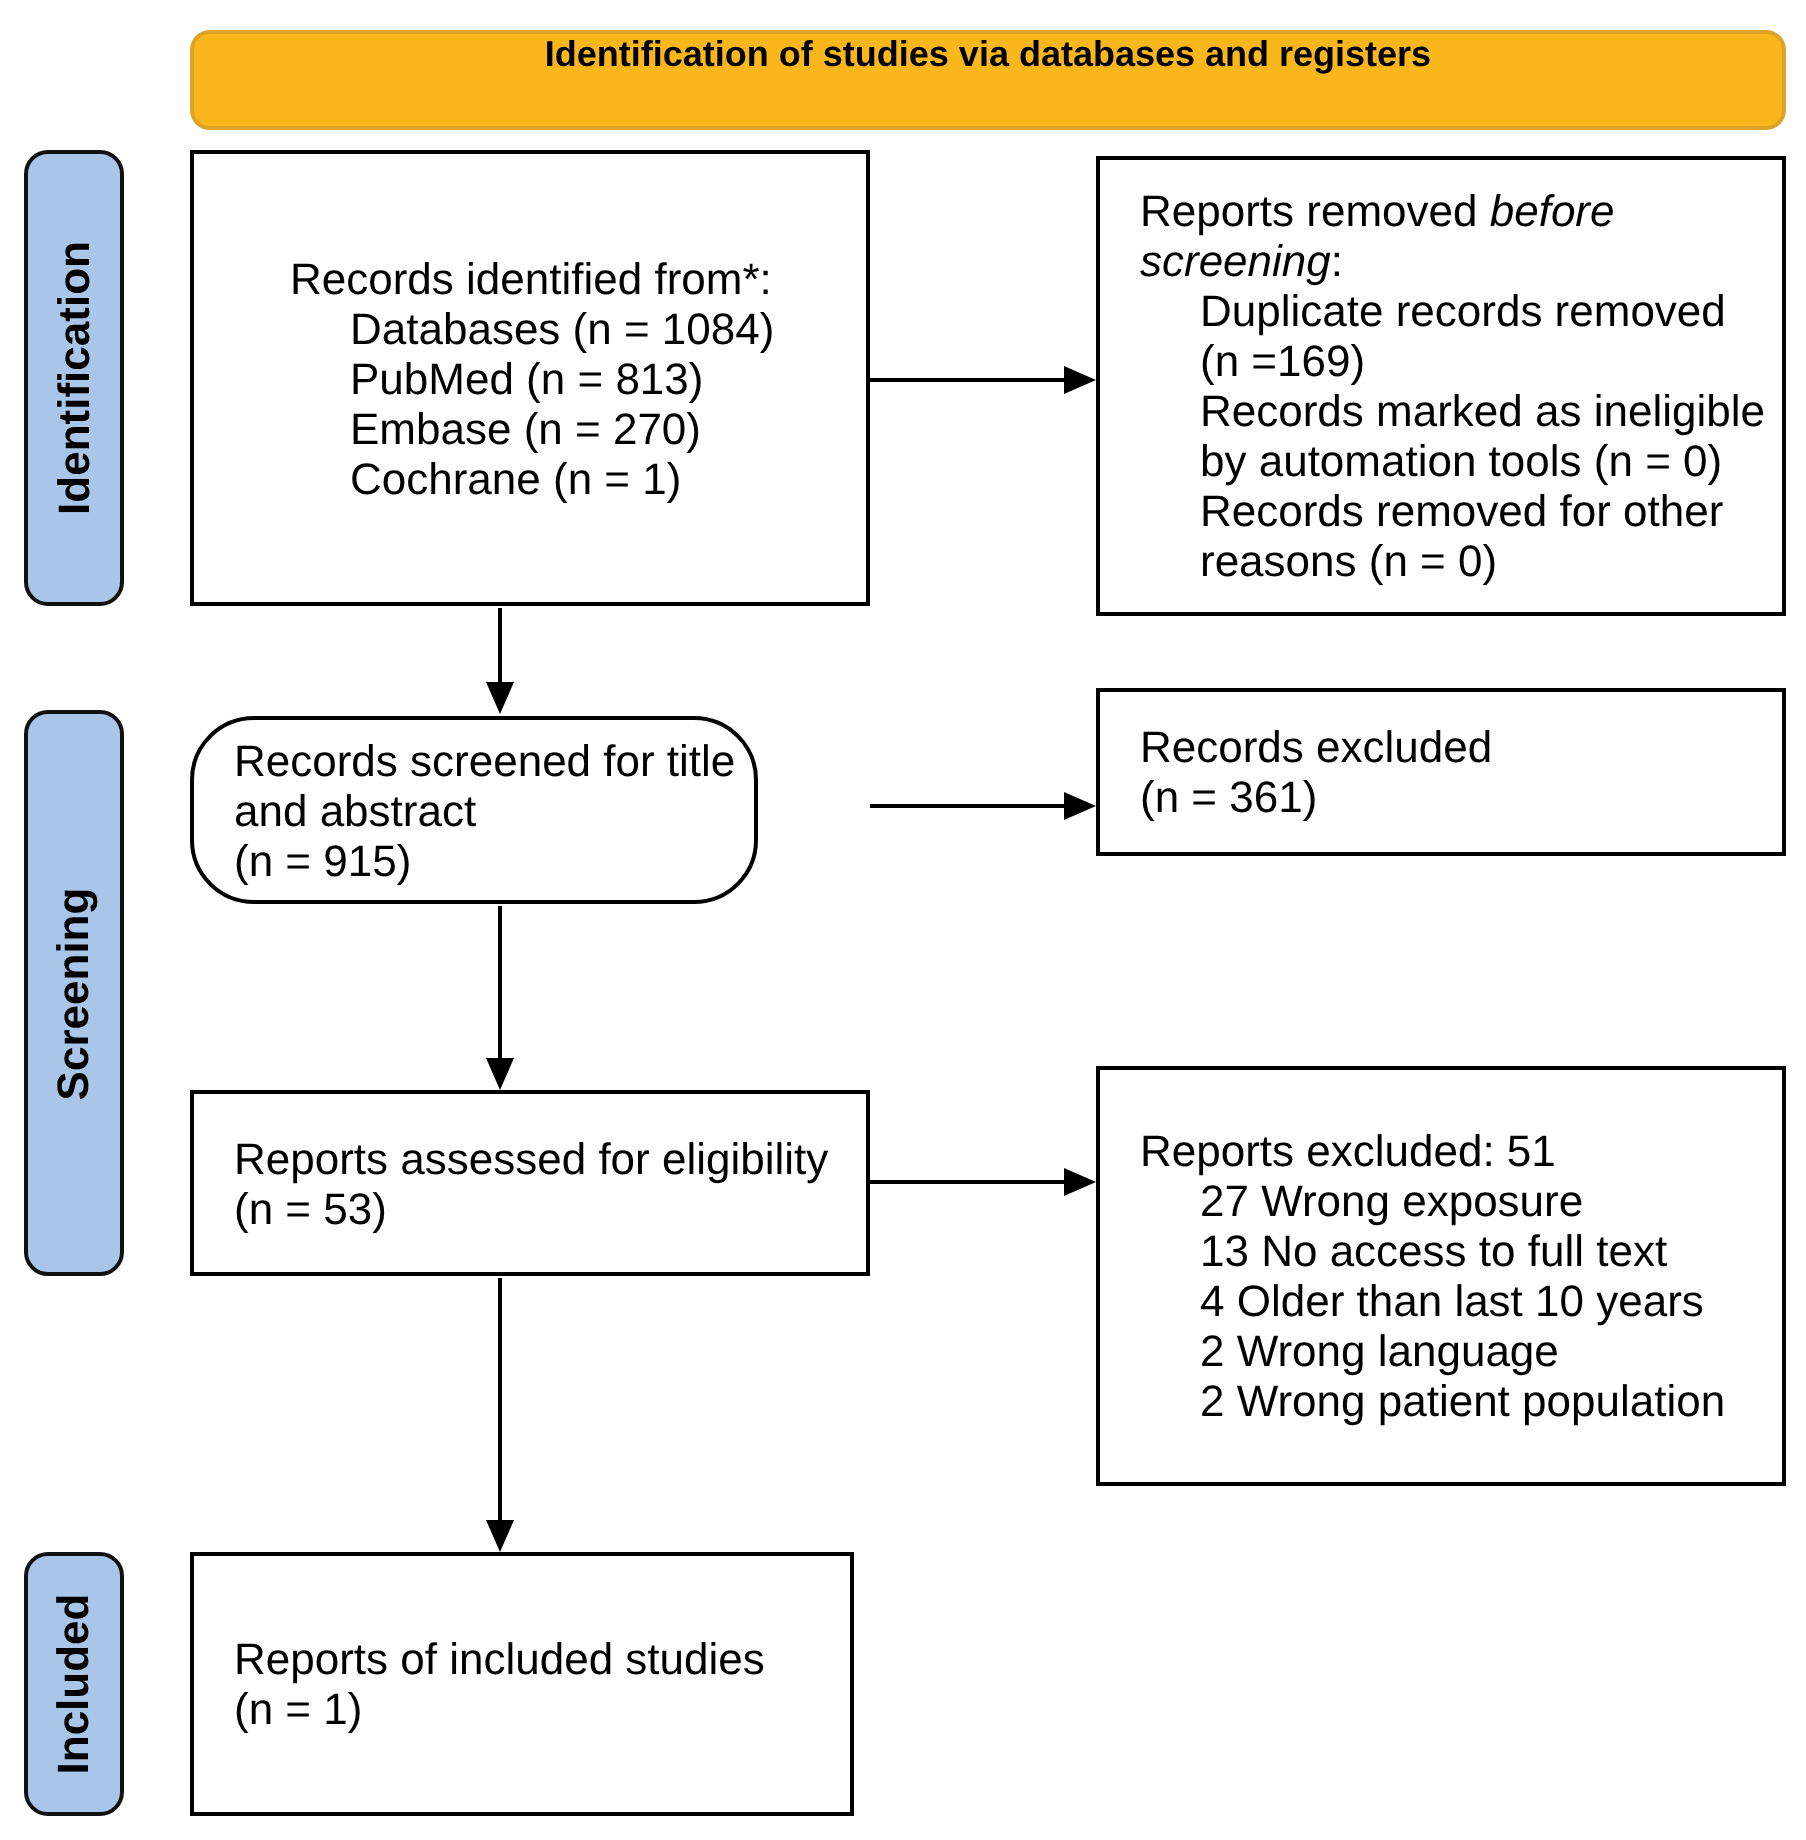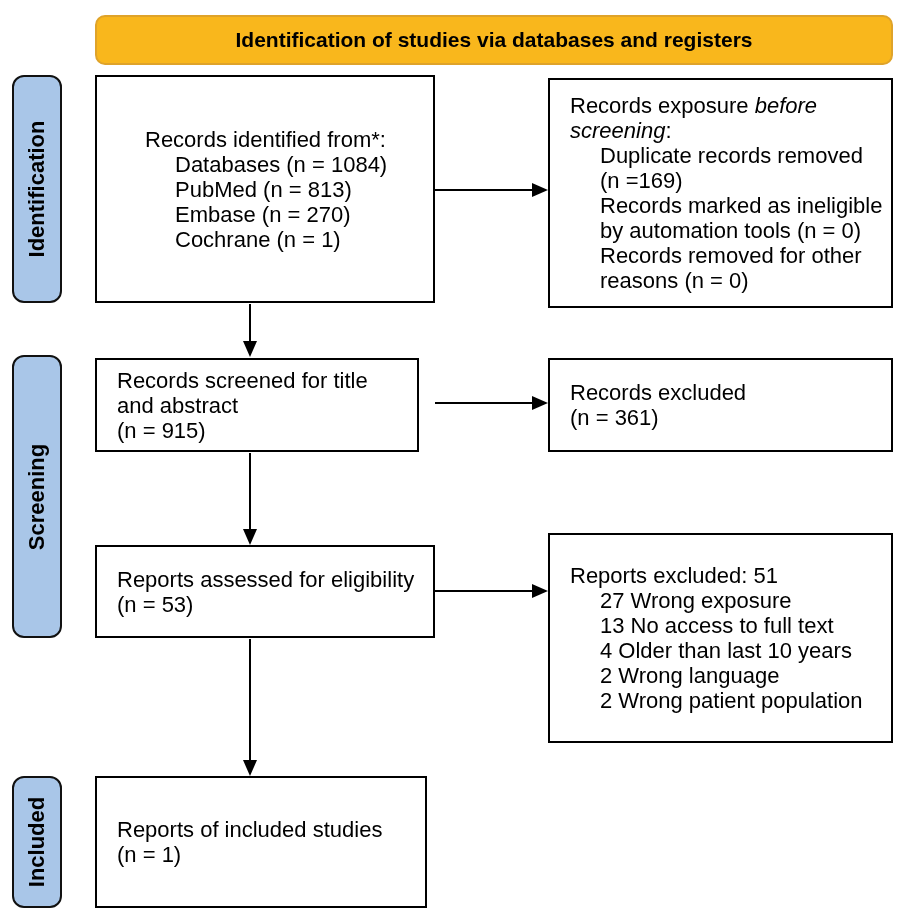--- a/index.html
+++ b/index.html
@@ -22,22 +22,22 @@
     overflow: hidden;
   }
   
   .banner {
     position: absolute;
     left: 95px; top: 15px;
     width: 798px; height: 50px;
     background: var(--header-bg);
     border: 2px solid var(--header-border);
     border-radius: 10px;
-    display: flex; align-items: center; justify-content: center;
-    font-weight: 700; font-size: 21px;
+    display: flex; align-items: flex-start; justify-content: center;
+    font-weight: 700; font-size: 18px;
   }
   
   .stage {
     position: absolute;
     left: 12px; width: 50px;
     background: var(--sidebar-bg);
     border: 2.5px solid #111;
     border-radius: 12px;
     display: flex; align-items: center; justify-content: center;
   }
@@ -56,22 +56,22 @@
     background: #fff;
     border: 2px solid var(--line);
     display: flex; align-items: center;
     font-size: 22px;
     line-height: 25px;
   }
   .box-inner { width: 100%; padding: 0 8px 0 20px; }
   .indent { margin-left: 30px; }
   .box-identified   { left: 95px;  top: 75px;  width: 340px; height: 228px; padding-left: 28px; }
   .box-removed      { left: 548px; top: 78px;  width: 345px; height: 230px; }
-  .box-screened     { left: 95px;  top: 358px; width: 324px; height: 94px; }
-  .box-rec-excluded { left: 548px; top: 358px; width: 345px; height: 94px; justify-content: flex-end; }
+  .box-screened     { left: 95px;  top: 358px; width: 284px; height: 94px; border-radius: 32px; }
+  .box-rec-excluded { left: 548px; top: 344px; width: 345px; height: 84px; justify-content: flex-end; }
   .box-assessed     { left: 95px;  top: 545px; width: 340px; height: 93px; }
   .box-rep-excluded { left: 548px; top: 533px; width: 345px; height: 210px; }
   .box-included     { left: 95px;  top: 776px; width: 332px; height: 132px; }
   
   .arrow-h { position: absolute; display: flex; align-items: center; height: 14px; }
   .arrow-h .shaft { flex: 1; height: 2px; background: var(--line); }
   .arrow-h .head {
     width: 0; height: 0;
     border-top: 7px solid transparent;
     border-bottom: 7px solid transparent;
@@ -117,21 +117,21 @@
       <div>Records identified from*:</div>
       <div class="indent">Databases (n = 1084)</div>
       <div class="indent">PubMed (n = 813)</div>
       <div class="indent">Embase (n = 270)</div>
       <div class="indent">Cochrane (n = 1)</div>
     </div>
   </div>
 
   <div class="box box-removed">
     <div class="box-inner">
-      <div><span>Records exposure </span><i>before screening</i><span>:</span></div>
+      <div><span>Reports removed </span><i>before screening</i><span>:</span></div>
       <div class="indent">Duplicate records removed (n =169)</div>
       <div class="indent">Records marked as ineligible by automation tools (n = 0)</div>
       <div class="indent">Records removed for other reasons (n = 0)</div>
     </div>
   </div>
 
   <div class="box box-screened">
     <div class="box-inner">
       <div>Records screened for title and abstract</div>
       <div>(n = 915)</div>

